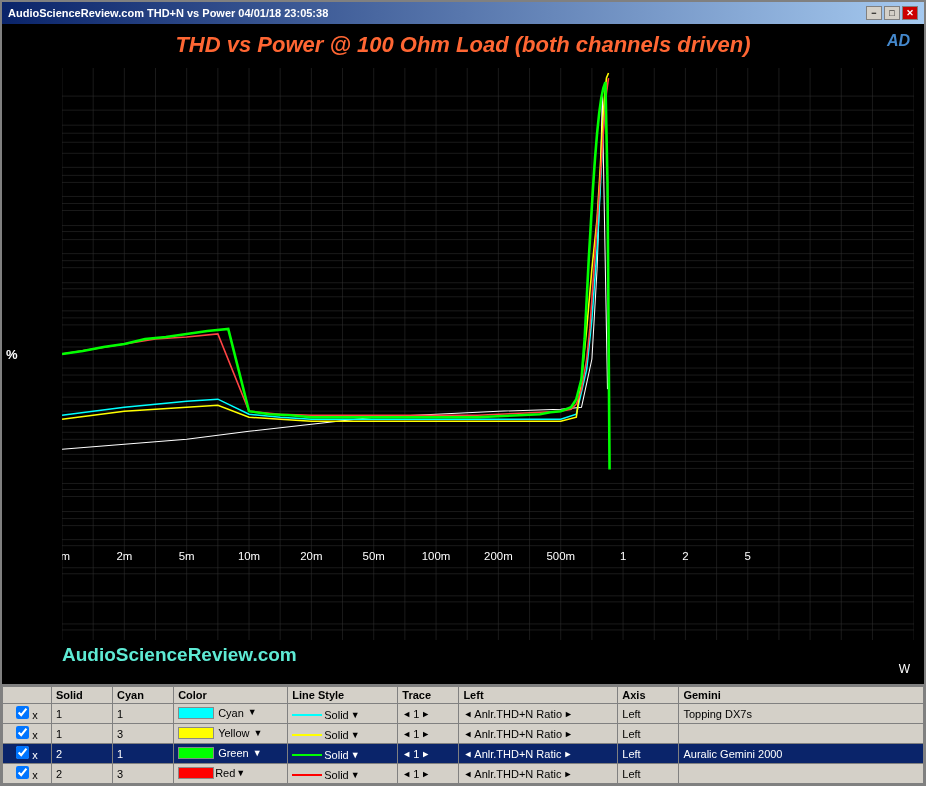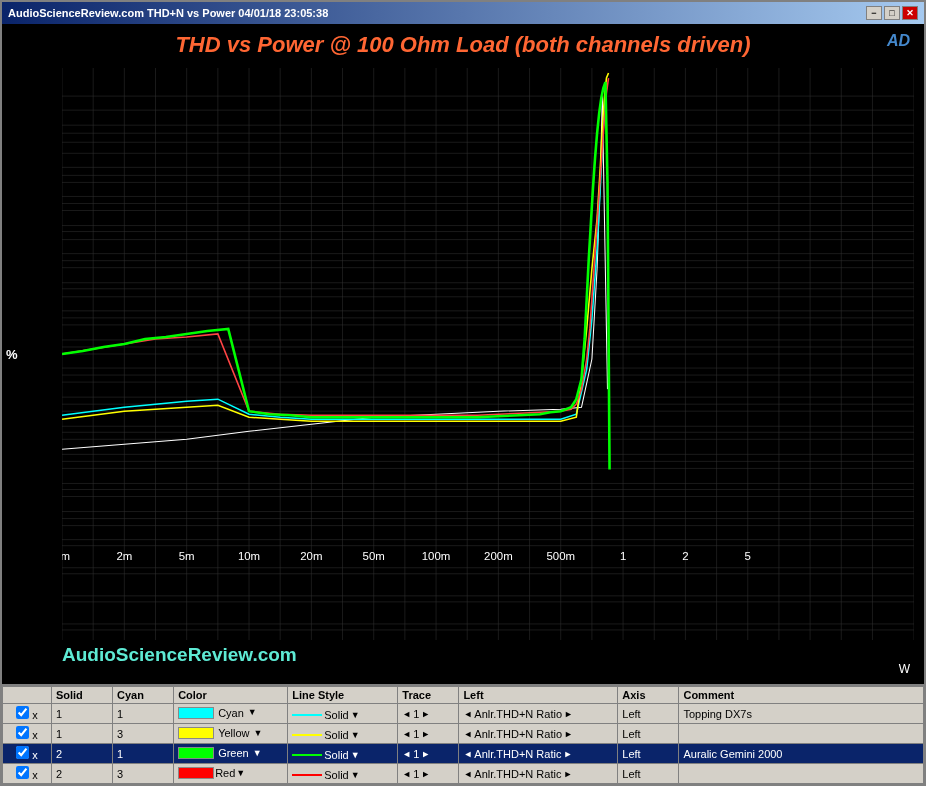--- a/index.html
+++ b/index.html
@@ -332,21 +332,21 @@
         <thead>
           <tr>
             <th style="width:40px"></th>
             <th style="width:50px">Solid</th>
             <th style="width:50px">Cyan</th>
             <th style="width:70px">Color</th>
             <th style="width:90px">Line Style</th>
             <th style="width:50px">Trace</th>
             <th style="width:130px">Left</th>
             <th style="width:50px">Axis</th>
-            <th style="width:200px">Comment</th>
+            <th style="width:200px">Gemini</th>
           </tr>
         </thead>
         <tbody id="legend-body">
         <tr>
     <td class="checkbox-cell">
       <input type="checkbox" checked="" style="margin: 0px;"> x
     </td>
     <td>1</td>
     <td>1</td>
     <td>

